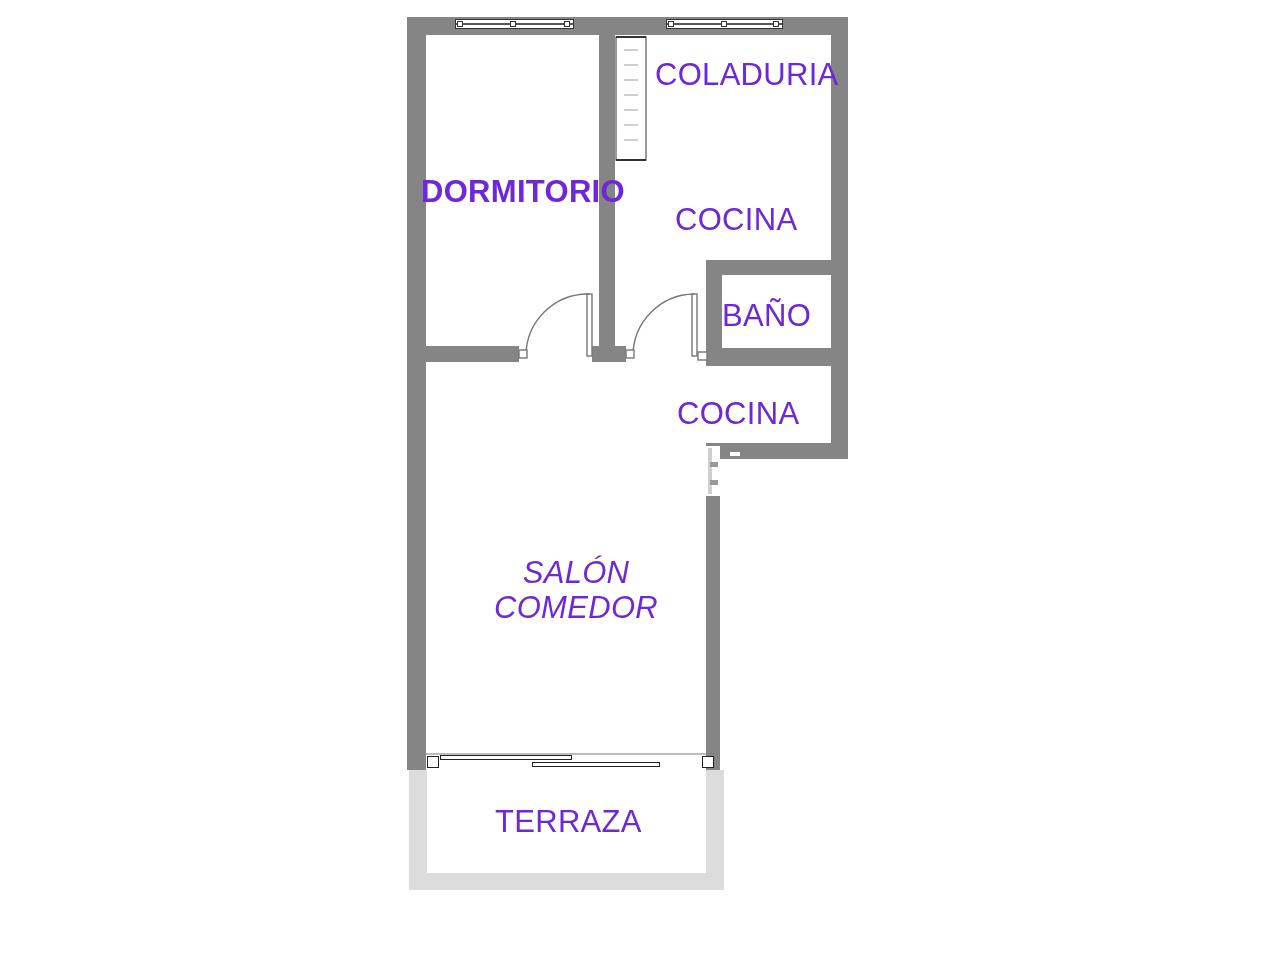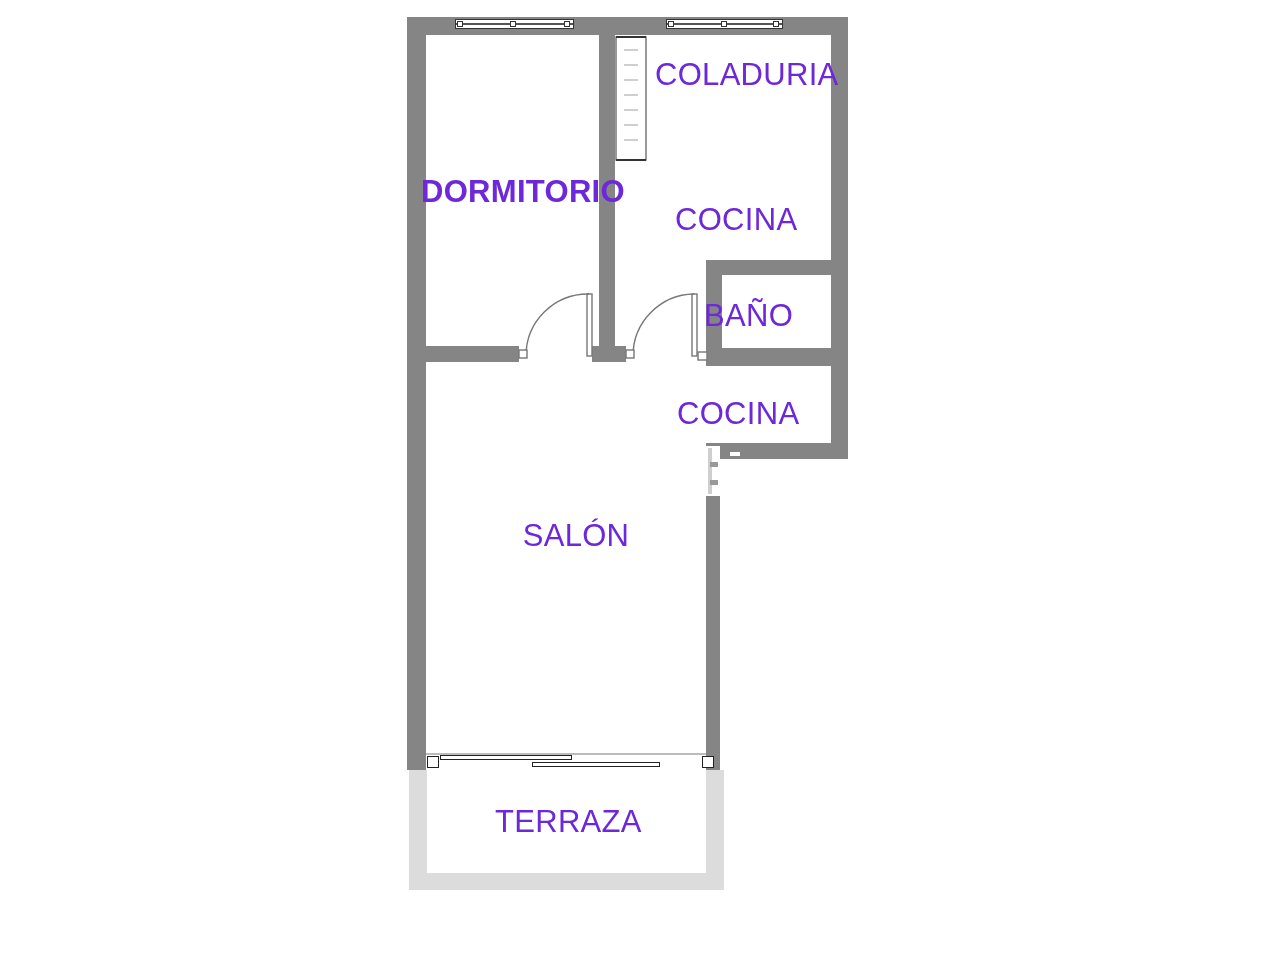--- a/index.html
+++ b/index.html
@@ -91,18 +91,19 @@
     <rect x="708" y="448" width="4" height="46" fill="#cfcfcf"></rect>
     <rect x="710" y="462" width="8" height="5" fill="#999"></rect>
     <rect x="710" y="480" width="8" height="5" fill="#999"></rect>
     <rect x="730" y="452" width="10" height="4" fill="#ffffff"></rect>
   </g>
 </svg>
 
 <div class="label" style="left:655px;top:59px;">COLADURIA</div>
 <div class="label" style="left:421px;top:176px;font-weight:bold;">DORMITORIO</div>
 <div class="label" style="left:675px;top:188px;margin-top:16px;">COCINA</div>
-<div class="label" style="left:704px;top:300px;">BAÑO</div>
+<div class="label" style="left:722px;top:300px;">BAÑO</div>
 <div class="label" style="left:677px;top:398px;">COCINA</div>
-<div class="label label-2" style="left:480px;top:518px;width:192px;">
+<div class="label label-2" style="left:480px;top:555px;width:192px;font-style:italic;">
   <div>SALÓN</div>
+  <div>COMEDOR</div>
 </div>
 <div class="label" style="left:495px;top:806px;text-align:right;">TERRAZA</div>
 
 </body></html>

